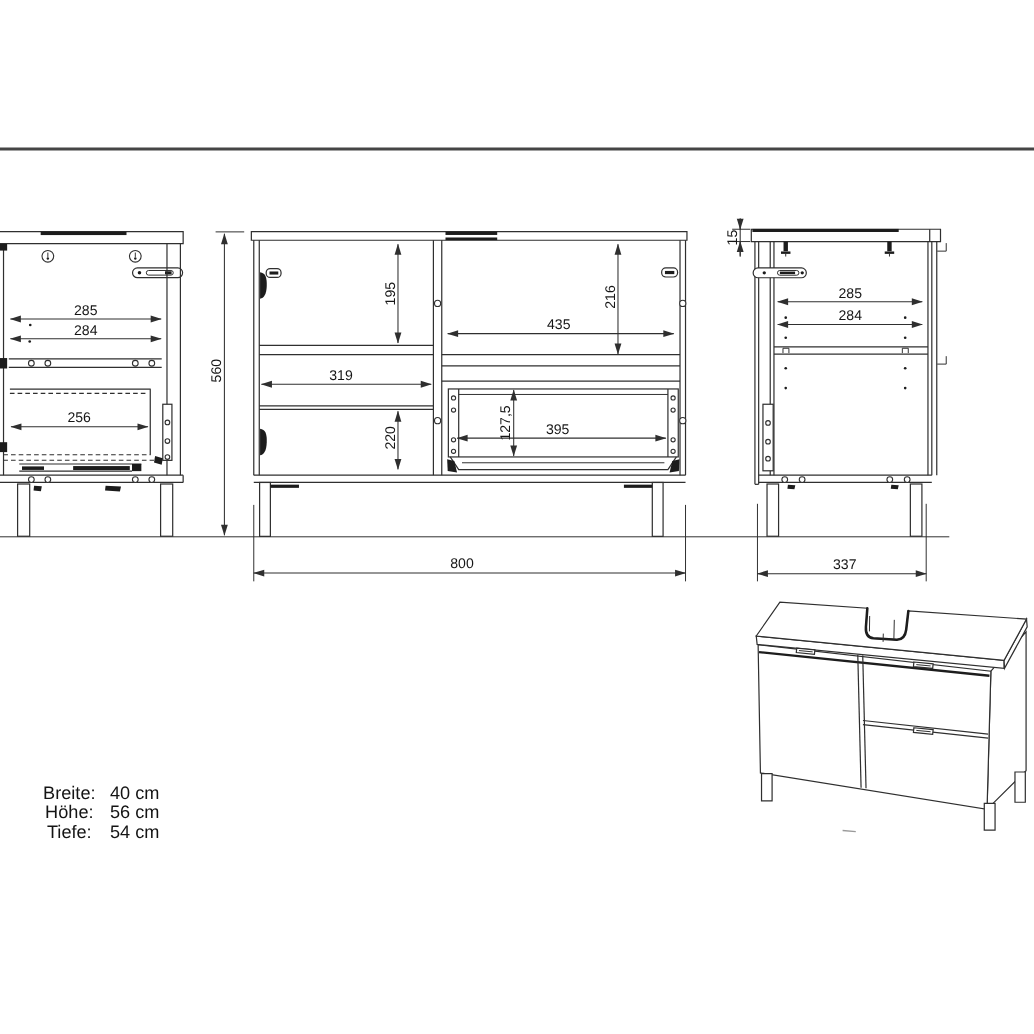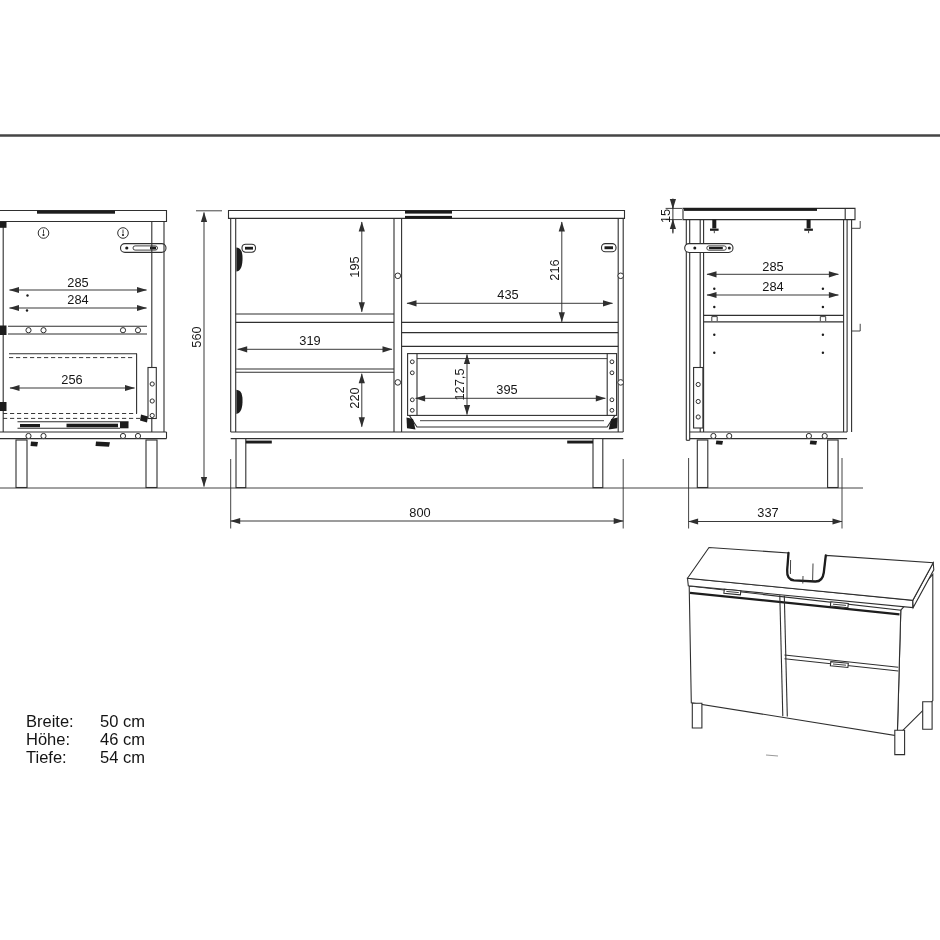--- a/index.html
+++ b/index.html
@@ -11,21 +11,21 @@
   .thin{stroke:#2f2f2f;stroke-width:0.9;fill:none;}
   .dim{stroke:#2f2f2f;stroke-width:0.95;fill:none;}
   .dash{stroke:#2f2f2f;stroke-width:0.95;fill:none;stroke-dasharray:4.2 2.8;}
   .dk{fill:#1c1c1c;stroke:none;}
   .wh{fill:#fff;stroke:#2f2f2f;stroke-width:1.1;}
   .hole{fill:#fff;stroke:#2f2f2f;stroke-width:1;}
   .notch{stroke:#1d1d1d;stroke-width:2.3;fill:none;stroke-linecap:round;}
   .shadow{stroke:#1d1d1d;stroke-width:2.2;fill:none;}
   .specs{position:absolute;left:26px;top:713px;font-size:16.5px;line-height:17.8px;color:#141414;}
   .spec-row{display:flex;}
-  .spec-label{width:74px;}
+  .spec-label{width:74px;text-align:center;}
 </style>
 </head>
 <body>
 
 <div class="canvas">
 <svg width="940" height="940" viewBox="0 0 940 940">
   <defs>
     <marker id="ae" markerWidth="11" markerHeight="8" refX="10" refY="4" orient="auto" markerUnits="userSpaceOnUse">
           <path d="M0.5,0.9 L10.5,4 L0.5,7.1 Z" fill="#2f2f2f"></path>
         </marker>
@@ -356,24 +356,24 @@
     <path class="wh" d="M692.3,703.2 h9.6 v24.8 h-9.6 Z"></path>
     <path class="wh" d="M894.8,730.3 h9.8 v24.3 h-9.8 Z"></path>
     <path class="wh" d="M922.7,701.8 h9.4 v27.5 h-9.4 Z"></path>
     <line x1="766" y1="755" x2="778" y2="756" stroke="#9a9a9a" stroke-width="1.2"></line>
   </g>
 </svg>
 
   <div class="specs">
     <div class="spec-row">
       <span class="spec-label">Breite:</span>
-      <span class="spec-value">50 cm</span>
+      <span class="spec-value">40 cm</span>
     </div>
     <div class="spec-row">
       <span class="spec-label">Höhe:</span>
-      <span class="spec-value">46 cm</span>
+      <span class="spec-value">56 cm</span>
     </div>
     <div class="spec-row">
       <span class="spec-label">Tiefe:</span>
       <span class="spec-value">54 cm</span>
     </div>
   </div>
 </div>
 
 </body></html>

